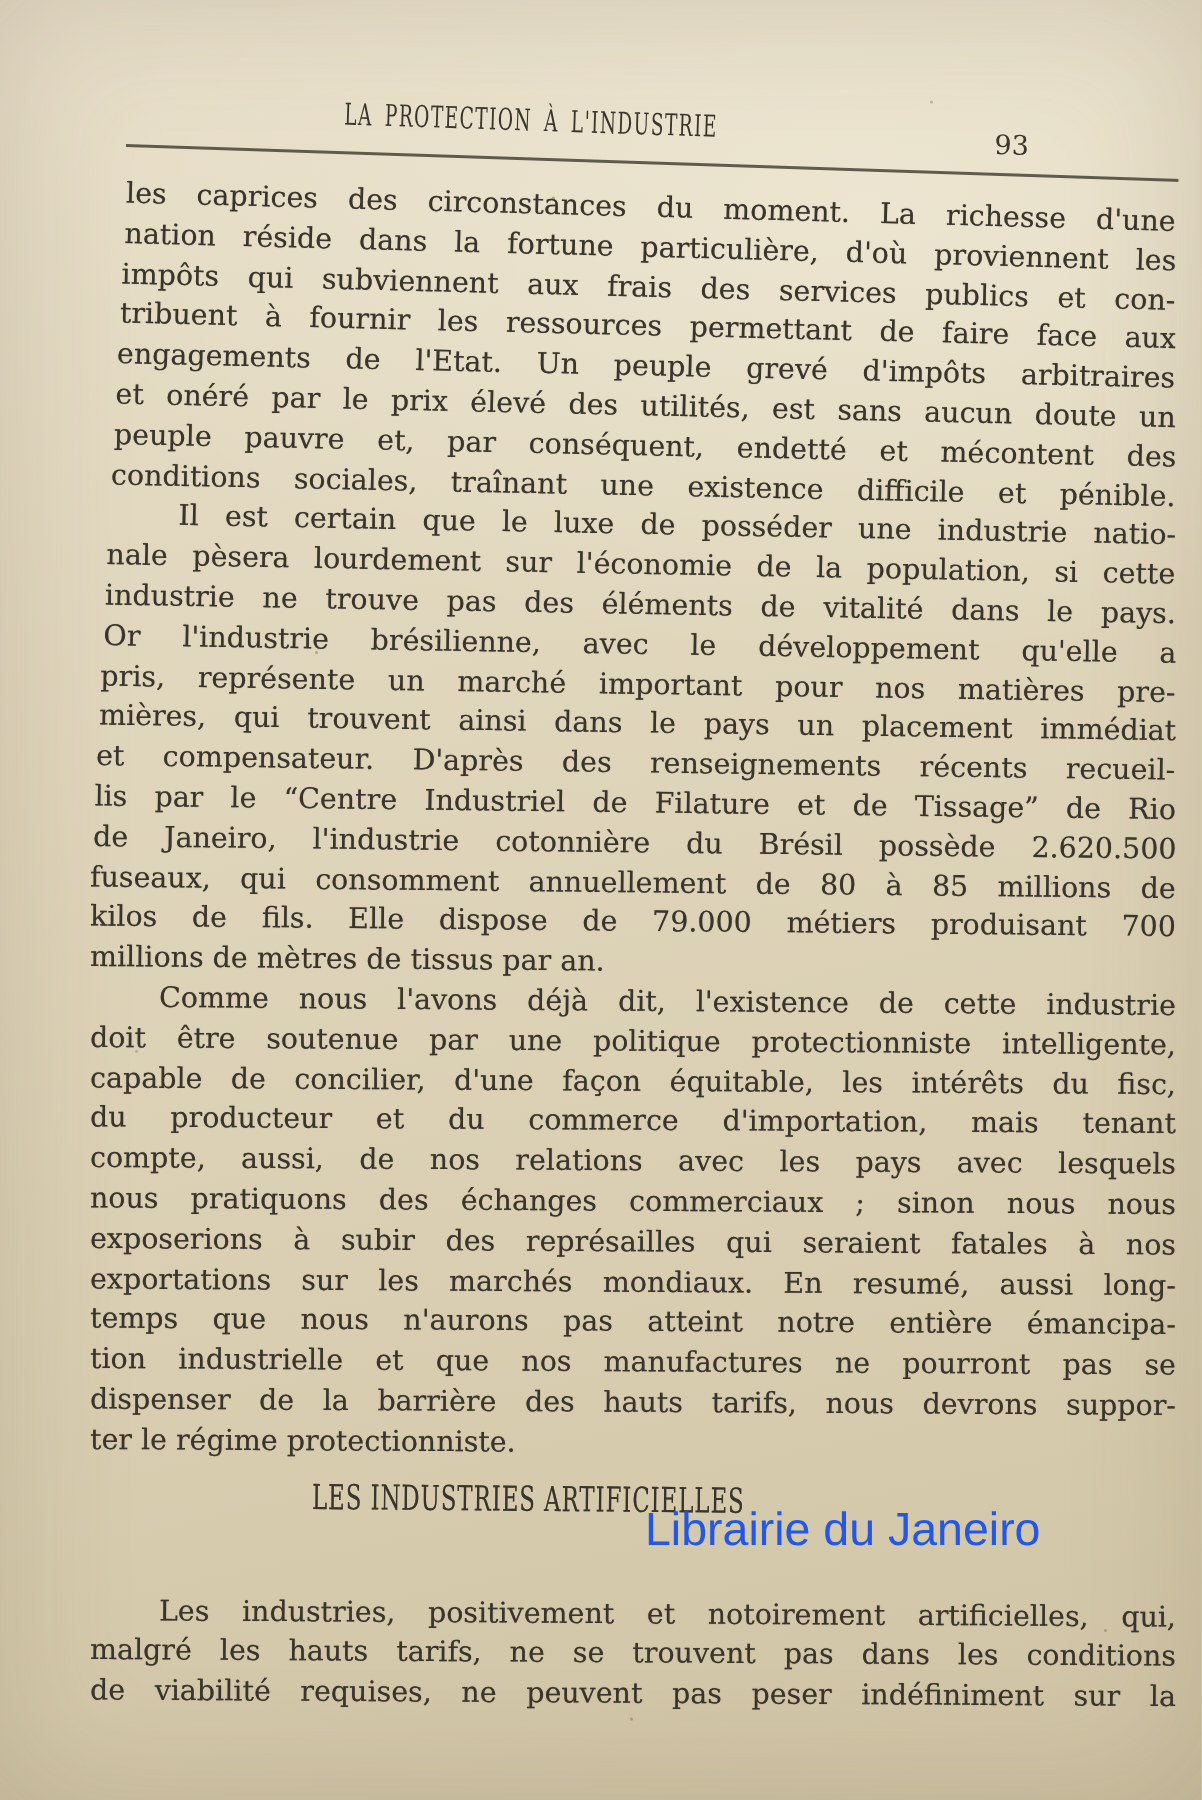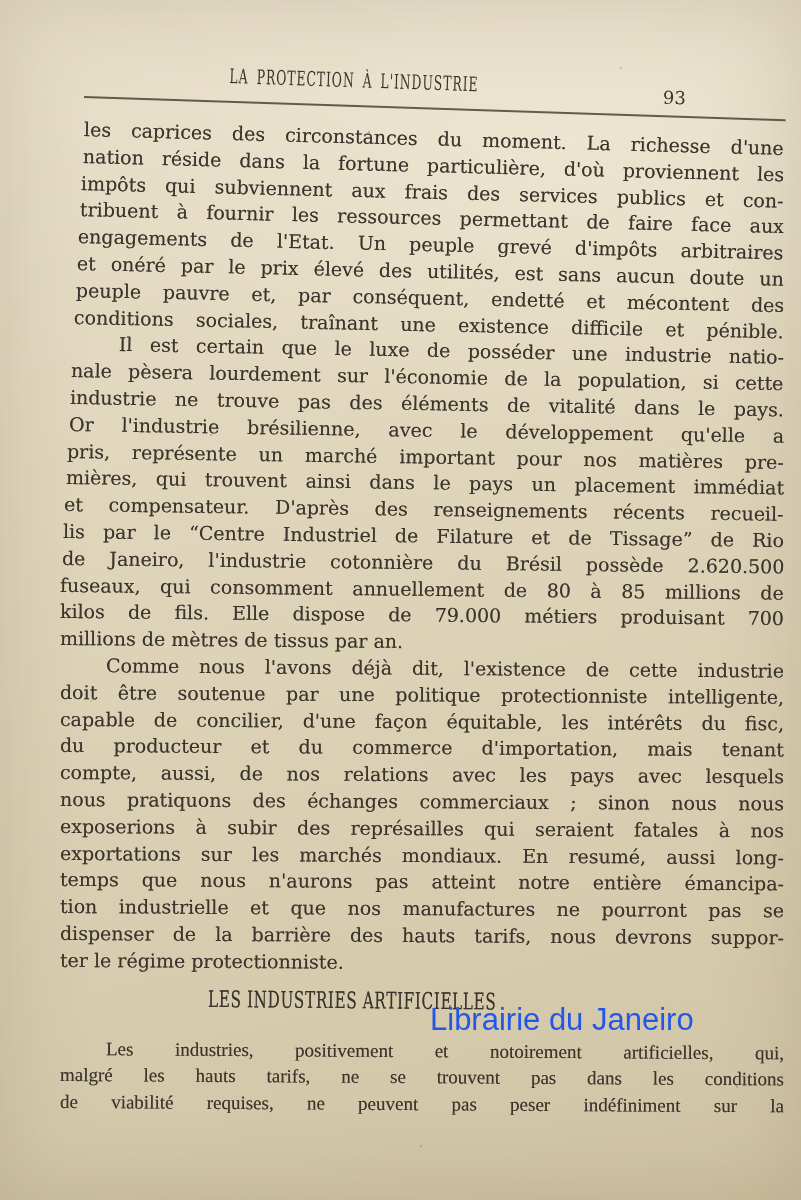--- a/index.html
+++ b/index.html
@@ -65,21 +65,21 @@
   .text-line.indent{text-indent:46px;}
   .section-heading{
     margin-top:12px;height:27px;line-height:27px;margin-left:150px;
     transform:rotate(.5deg);transform-origin:left center;
   }
   .section-heading span{
     display:inline-block;font-size:23px;letter-spacing:1px;color:#3a352c;
     transform:scaleX(.66);transform-origin:left center;white-space:nowrap;
     text-shadow:0 0 .5px rgba(58,52,40,.55);
   }
-  #block2{margin-top:23px;font-family:Liberation Serif, serif;}
+  #block2{margin-top:48px;}
   
   .watermark{
     position:absolute;left:430px;top:1002px;
     font-family:"Liberation Sans", sans-serif;
     font-size:31px;font-weight:500;letter-spacing:0;white-space:nowrap;
   }
   
   .speck{position:absolute;left:368px;top:131px;width:2px;height:2px;border-radius:50%;
     background:rgba(80,70,50,.4);
     box-shadow:252px -64px 0 rgba(80,70,50,.3),

